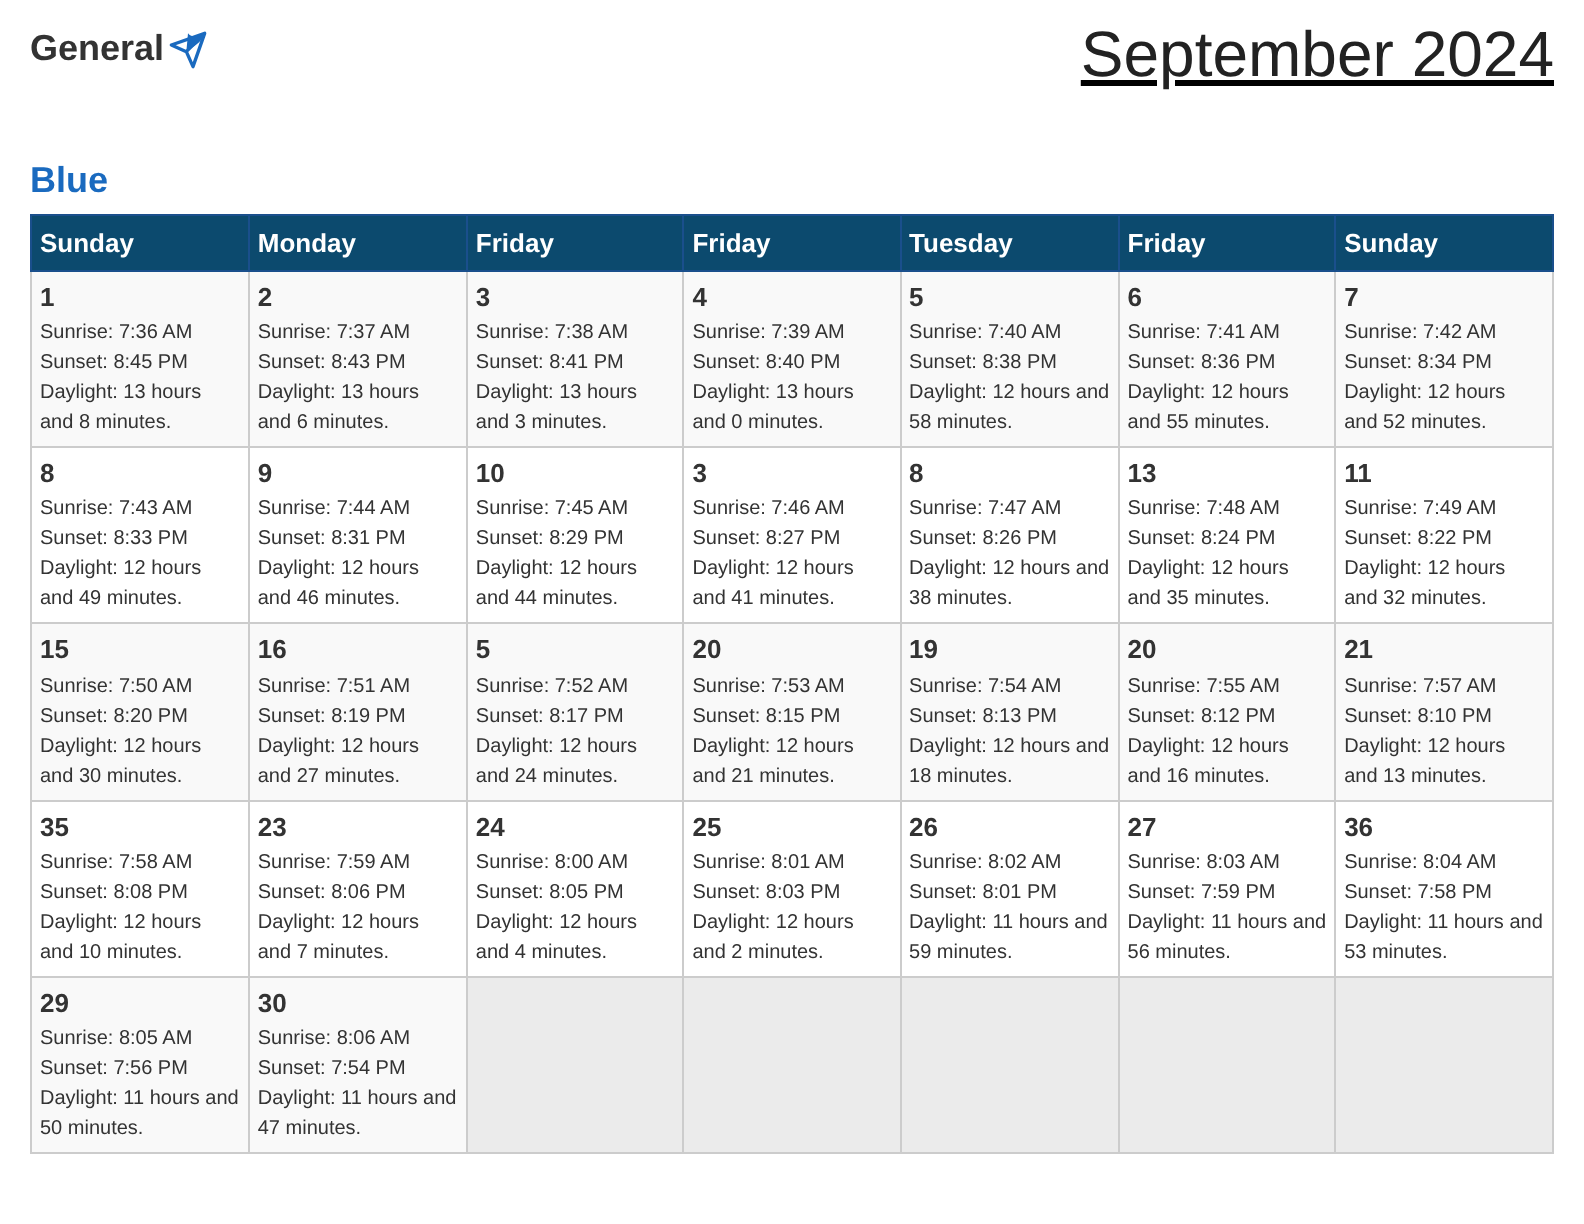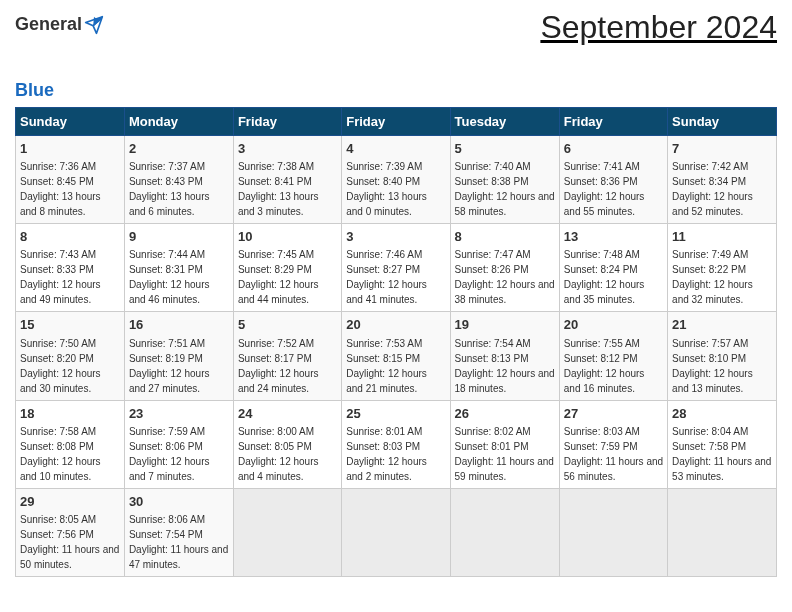--- a/index.html
+++ b/index.html
@@ -218,21 +218,21 @@
           <span class="day-num">20</span>
           <div class="day-info">Sunrise: 7:55 AM<br>Sunset: 8:12 PM<br>Daylight: 12 hours and 16 minutes.</div>
         </td>
         <td>
           <span class="day-num">21</span>
           <div class="day-info">Sunrise: 7:57 AM<br>Sunset: 8:10 PM<br>Daylight: 12 hours and 13 minutes.</div>
         </td>
       </tr>
       <tr>
         <td>
-          <span class="day-num">18</span>
+          <span class="day-num">35</span>
           <div class="day-info">Sunrise: 7:58 AM<br>Sunset: 8:08 PM<br>Daylight: 12 hours and 10 minutes.</div>
         </td>
         <td>
           <span class="day-num">23</span>
           <div class="day-info">Sunrise: 7:59 AM<br>Sunset: 8:06 PM<br>Daylight: 12 hours and 7 minutes.</div>
         </td>
         <td>
           <span class="day-num">24</span>
           <div class="day-info">Sunrise: 8:00 AM<br>Sunset: 8:05 PM<br>Daylight: 12 hours and 4 minutes.</div>
         </td>
@@ -242,21 +242,21 @@
         </td>
         <td>
           <span class="day-num">26</span>
           <div class="day-info">Sunrise: 8:02 AM<br>Sunset: 8:01 PM<br>Daylight: 11 hours and 59 minutes.</div>
         </td>
         <td>
           <span class="day-num">27</span>
           <div class="day-info">Sunrise: 8:03 AM<br>Sunset: 7:59 PM<br>Daylight: 11 hours and 56 minutes.</div>
         </td>
         <td>
-          <span class="day-num">28</span>
+          <span class="day-num">36</span>
           <div class="day-info">Sunrise: 8:04 AM<br>Sunset: 7:58 PM<br>Daylight: 11 hours and 53 minutes.</div>
         </td>
       </tr>
       <tr>
         <td>
           <span class="day-num">29</span>
           <div class="day-info">Sunrise: 8:05 AM<br>Sunset: 7:56 PM<br>Daylight: 11 hours and 50 minutes.</div>
         </td>
         <td>
           <span class="day-num">30</span>

